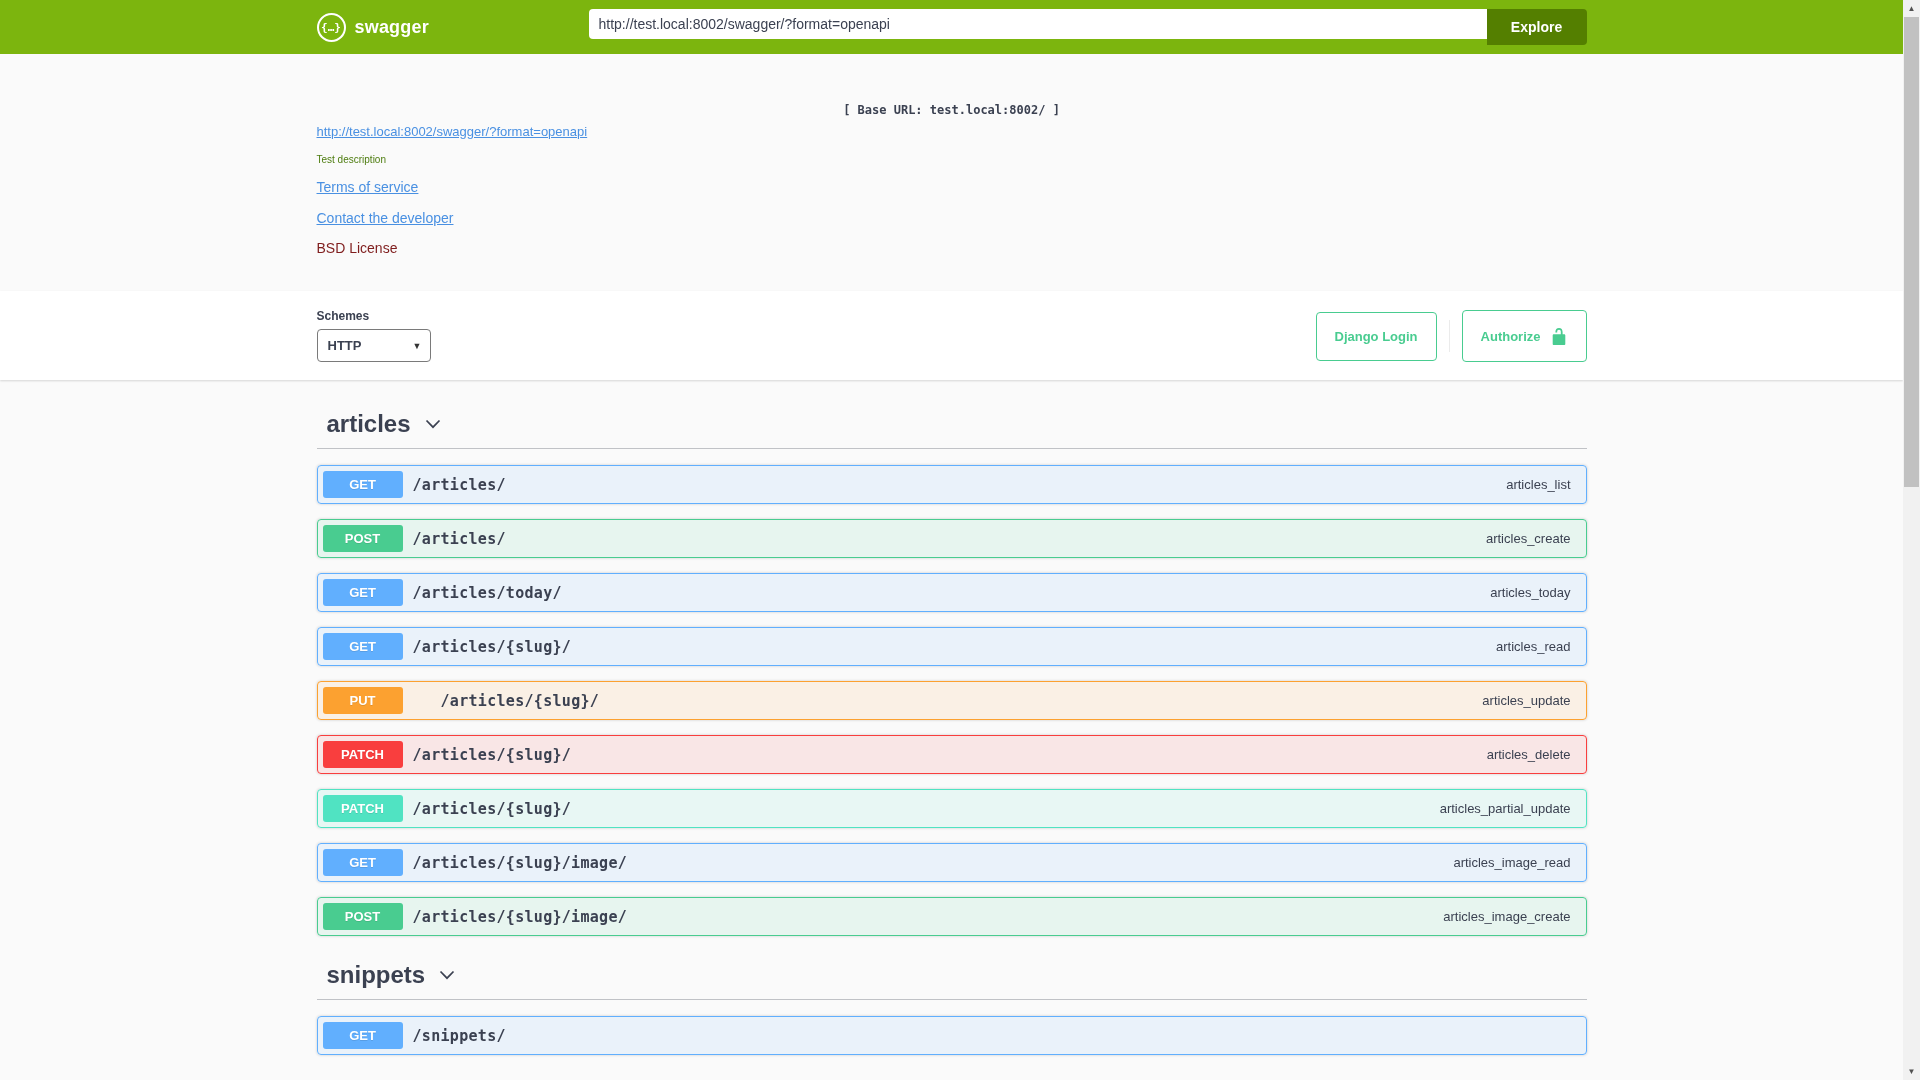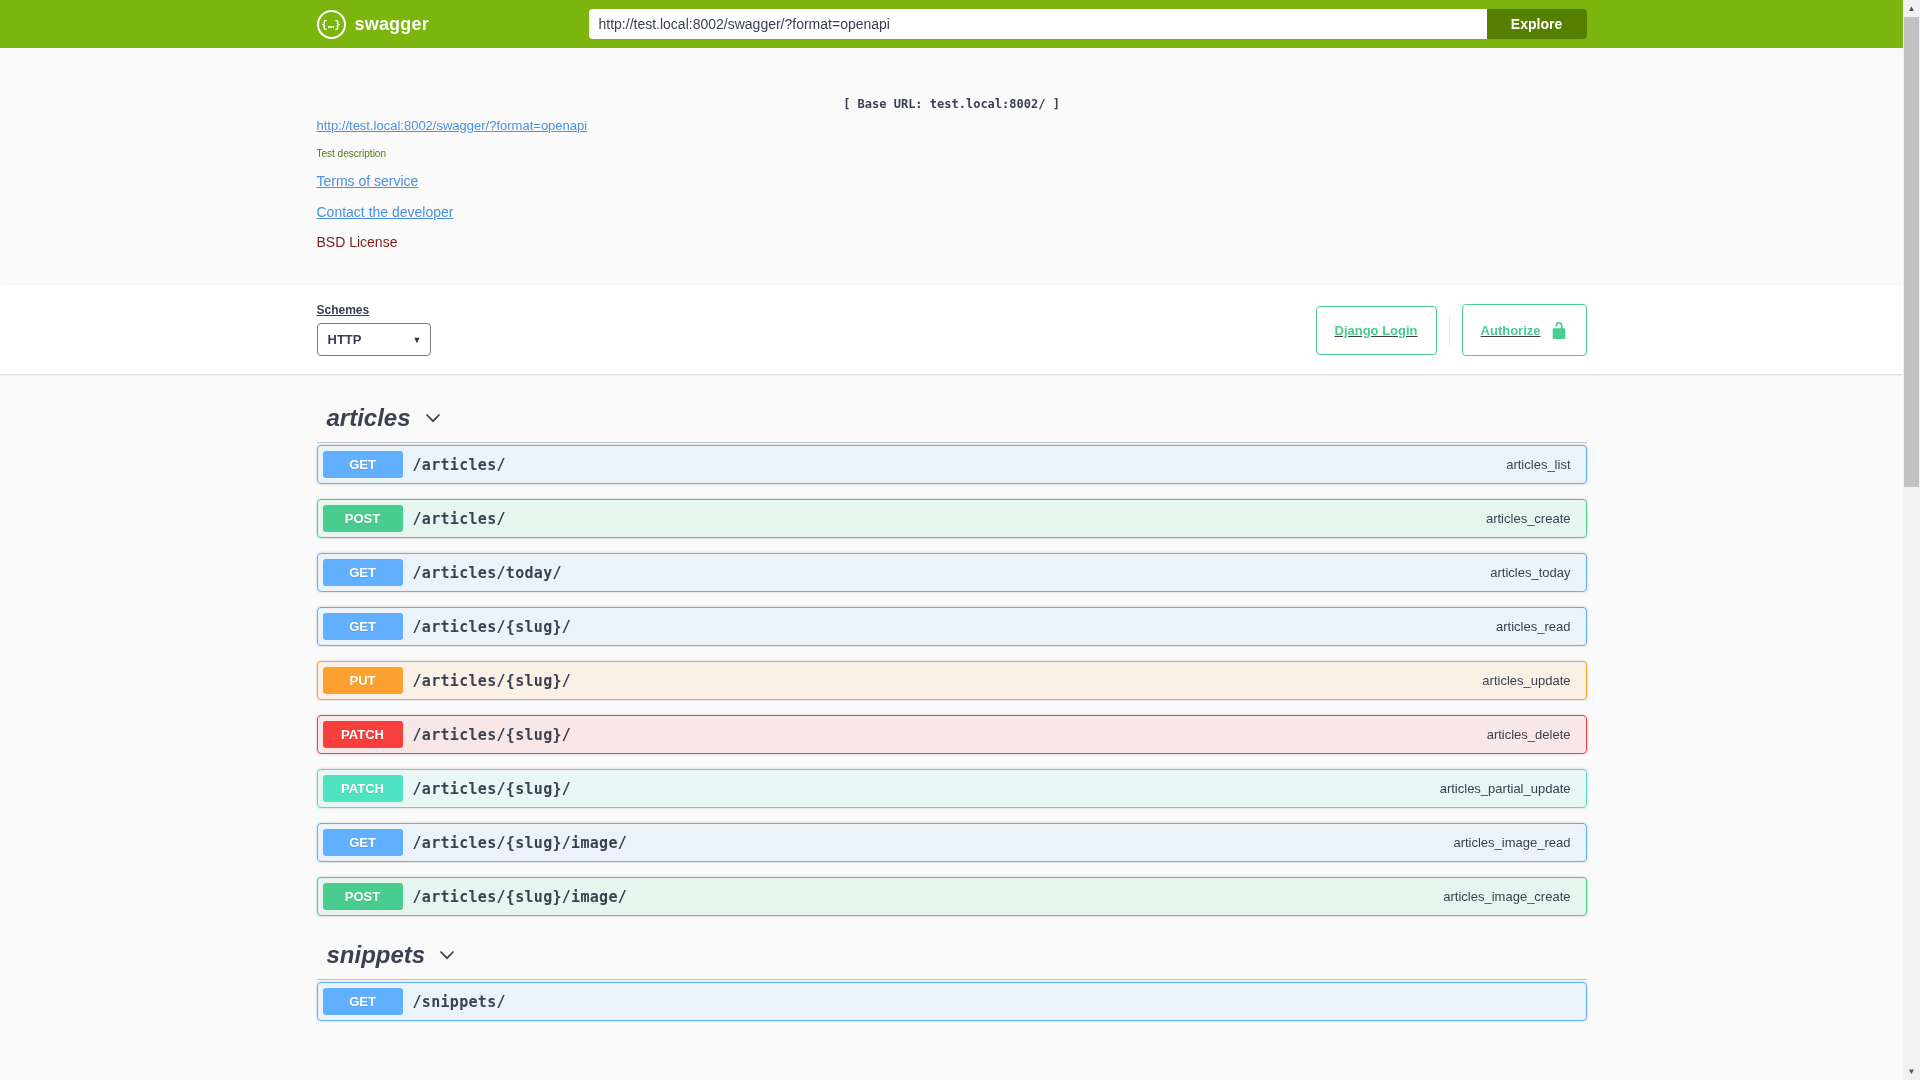--- a/index.html
+++ b/index.html
@@ -24,21 +24,21 @@
   }
   .logo-text { color: #fff; font-size: 18px; font-weight: 700; letter-spacing: .2px; }
   .download-url { display: flex; width: 998px; margin-left: auto; }
   .url-input {
     flex: 1; height: 30px; border: none; outline: none;
     border-radius: 4px 0 0 4px; padding: 0 10px;
     font-size: 14px; color: #3b4151; background: #fff;
     font-family: "Liberation Sans", sans-serif;
   }
   .explore-btn {
-    height: 30px; width: 100px; border: none; cursor: pointer;
+    height: 36px; width: 100px; border: none; cursor: pointer;
     background: #547f00; color: #fff; font-weight: 700; font-size: 14px;
     border-radius: 0 4px 4px 0; font-family: "Liberation Sans", sans-serif;
   }
 
   
   .information-container { padding: 45px 0 35px; }
   .info-title { margin: 0; font-size: 36px; font-weight: 700; color: #3b4151; line-height: 1.15; }
   .version-badge {
     display: inline-block; background: #7d8492; color: #fff;
     font-size: 10px; font-weight: 700; padding: 4px 7px; border-radius: 50px;
@@ -49,21 +49,21 @@
     color: #3b4151; margin-top: 4px; font-weight: 600; text-align: center;
   }
   .spec-link { display: inline-block; margin-top: 7px; font-size: 13px; color: #4990e2; text-decoration: underline; }
   .description { margin-top: 14px; font-size: 10px; color: #4d7c0f; }
   .info-link { display: inline-block; margin-top: 13px; font-size: 14px; color: #4990e2; text-decoration: underline; }
   .license { margin-top: 13px; font-size: 14px; color: #7f1d1d; }
   .info-row { line-height: 18px; }
 
   
   .scheme-container { background: #fff; box-shadow: 0 1px 2px 0 rgba(0,0,0,.15); padding: 18px 0; }
-  .scheme-row { display: flex; align-items: flex-end; justify-content: space-between; text-decoration: underline; }
+  .scheme-row { display: flex; align-items: flex-end; justify-content: space-between; }
   .schemes-label { display: block; font-size: 12px; font-weight: 700; margin-bottom: 6px; color: #3b4151; }
   .select-wrap { position: relative; display: inline-block; }
   .scheme-select {
     appearance: none; -webkit-appearance: none; -moz-appearance: none;
     border: 1px solid #7a7a7a; border-radius: 4px; background: #fff;
     font-size: 13px; font-weight: 700; color: #3b4151;
     padding: 8px 34px 8px 10px; min-width: 114px;
     font-family: "Liberation Sans", sans-serif;
   }
   .select-chevron {
@@ -76,23 +76,23 @@
     border-radius: 4px; font-size: 13px; font-weight: 700;
     padding: 16px 18px; cursor: pointer; display: flex; align-items: center; gap: 9px;
     font-family: "Liberation Sans", sans-serif;
   }
   .auth-divider { width: 1px; height: 32px; background: #ebebeb; margin: 0 12px; }
 
   
   .sections-wrapper { padding-top: 20px; padding-bottom: 40px; }
   .opblock-tag {
     display: flex; align-items: center; gap: 12px;
-    margin: 0 0 2px; padding: 10px 0 10px 10px;
+    margin: 0 0 16px; padding: 10px 0 10px 10px;
     font-size: 24px; font-weight: 700; color: #3b4151;
-    border-bottom: 1px solid rgba(59,65,81,.3); cursor: pointer; font-style: italic;
+    border-bottom: 1px solid rgba(59,65,81,.3); cursor: pointer;
   }
   .expand-icon { display: inline-flex; align-items: center; cursor: pointer; }
   .opblock {
     display: flex; align-items: center;
     margin: 0 0 15px; padding: 5px;
     border-radius: 4px; border: 1px solid #000;
     box-shadow: 0 0 3px rgba(0,0,0,.19);
     cursor: pointer;
   }
   .opblock-summary-method {
@@ -213,21 +213,21 @@
     <span class="opblock-summary-path">/articles/today/</span>
     <span class="opblock-summary-description">articles_today</span>
   </div>
 
   <div class="opblock" style="border-color: rgb(97, 175, 254); background: rgba(97, 175, 254, 0.1);">
     <span class="opblock-summary-method" style="background: rgb(97, 175, 254);">GET</span>
     <span class="opblock-summary-path">/articles/{slug}/</span>
     <span class="opblock-summary-description">articles_read</span>
   </div>
 
-  <div class="opblock" style="border-color: rgb(252, 161, 48); background: rgba(252, 161, 48, 0.1);">
+  <div class="opblock" style="border-color: rgb(252, 161, 48); background: rgba(252, 161, 48, 0.1); gap: 28px;">
     <span class="opblock-summary-method" style="background: rgb(252, 161, 48);">PUT</span>
     <span class="opblock-summary-path">/articles/{slug}/</span>
     <span class="opblock-summary-description">articles_update</span>
   </div>
 
   <div class="opblock" style="border-color: rgb(249, 62, 62); background: rgba(249, 62, 62, 0.1);">
     <span class="opblock-summary-method" style="background: rgb(249, 62, 62);">PATCH</span>
     <span class="opblock-summary-path">/articles/{slug}/</span>
     <span class="opblock-summary-description">articles_delete</span>
   </div>

